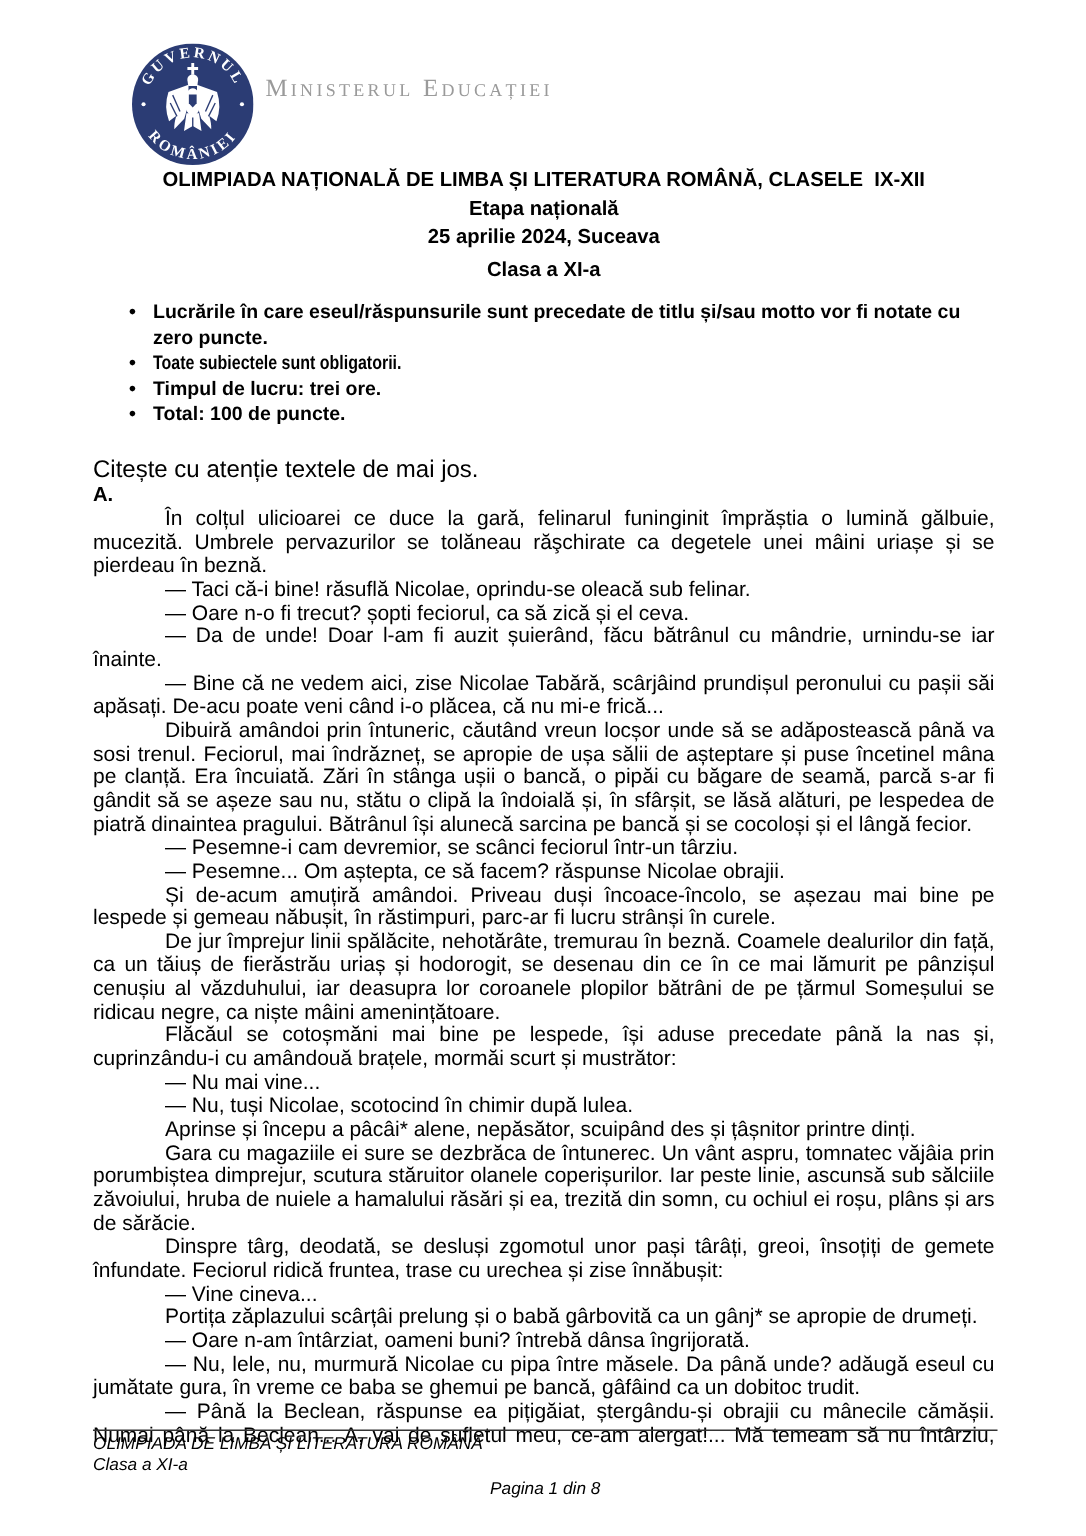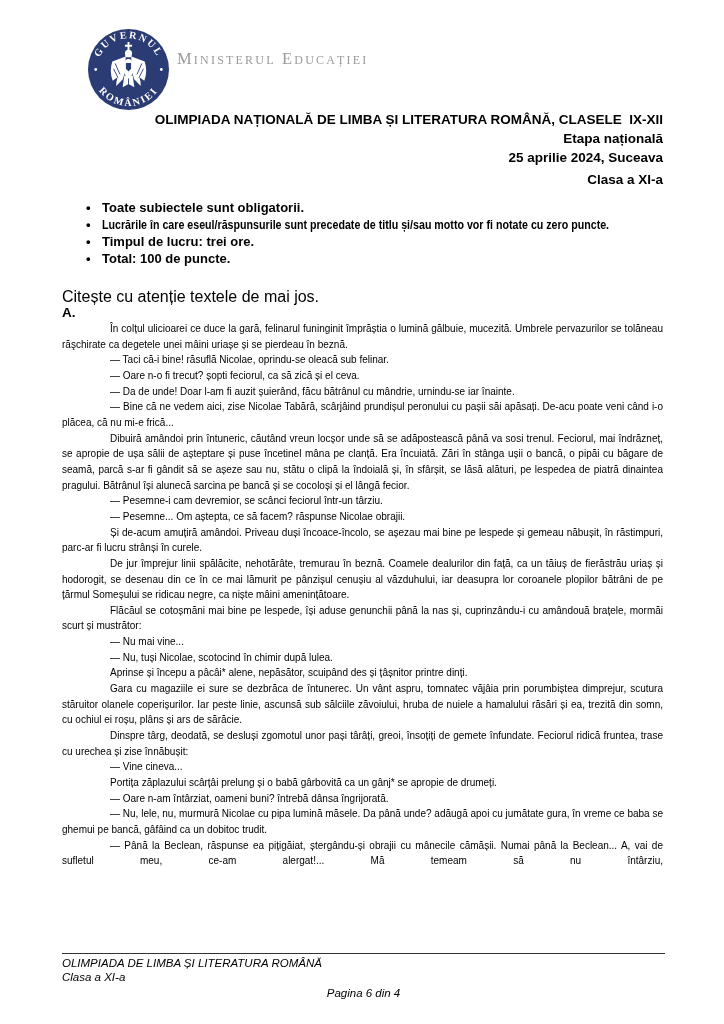--- a/index.html
+++ b/index.html
@@ -11,34 +11,34 @@
   .navy-fill{fill:var(--seal-navy,#2b3c74);}
   .white-fill{fill:#ffffff;}
   .seal-text{fill:#ffffff;font-family:"Liberation Serif",serif;font-weight:bold;
              font-size:12.5px;letter-spacing:2.4px;}
   .ministry{position:absolute;left:177px;top:49px;
             font-family:Liberation Serif, serif;font-variant:small-caps;
             letter-spacing:2.2px;font-size:16.5px;color:var(--ministry-gray,#9a9a9a);}
 
   
   .content{position:absolute;left:62px;top:110px;width:601px;}
-  .title-line{text-align:right;font-weight:bold;font-size:13.5px;line-height:19px;}
+  .title-line{text-align:center;font-weight:bold;font-size:13.5px;line-height:19px;}
   .class-line{margin-top:3px;}
 
   .instructions{margin:10px 0 0 0;padding:0;list-style:none;}
   .instructions li{position:relative;padding-left:40px;font-weight:bold;
                    font-size:13px;line-height:17px;}
   .instructions li::before{content:"\2022";position:absolute;left:24px;top:0;}
   .instructions li:nth-child(2) span{display:inline-block;transform:scaleX(0.82);
                    transform-origin:0 50%;white-space:nowrap;}
 
   .read-prompt{margin-top:21px;font-weight:normal;font-size:16px;line-height:17px;}
   .section-label{font-weight:bold;font-size:13.5px;line-height:16px;}
 
-  .body-text{font-size:10px;line-height:15.65px;text-align:justify;}
+  .body-text{font-size:14px;line-height:15.65px;text-align:justify;}
   .body-text p{margin:0;text-indent:48px;}
   .body-text p:last-child{text-align-last:justify;}
 
   
   .footer{position:absolute;left:62px;top:953px;width:603px;
           border-top:1.3px solid #333;padding-top:3px;
           font-size:11.5px;line-height:13.5px;font-style:italic;}
   .page-number{text-align:center;margin-top:3px;}
 </style>
 </head>
@@ -82,54 +82,54 @@
 
   <div class="content">
 
     <div class="title-line">OLIMPIADA NAȚIONALĂ DE LIMBA ȘI LITERATURA ROMÂNĂ, CLASELE&nbsp; IX-XII</div>
     <div class="title-line">Etapa națională</div>
     <div class="title-line">25 aprilie 2024, Suceava</div>
     <div class="title-line class-line">Clasa a XI-a</div>
 
     <ul class="instructions">
 
-    <li><span>Toate subiectele sunt obligatorii.</span></li>
-        <li><span>Lucrările în care eseul/răspunsurile sunt precedate de titlu și/sau motto vor fi notate cu zero puncte.</span></li>
+    <li><span>Lucrările în care eseul/răspunsurile sunt precedate de titlu și/sau motto vor fi notate cu zero puncte.</span></li>
+        <li><span>Toate subiectele sunt obligatorii.</span></li>
         <li><span>Timpul de lucru: trei ore.</span></li>
         <li><span>Total: 100 de puncte.</span></li>
       </ul>
 
     <div class="read-prompt">Citește cu atenție textele de mai jos.</div>
     <div class="section-label">A.</div>
 
     <div class="body-text">
 
     <p>În colțul ulicioarei ce duce la gară, felinarul funinginit împrăștia o lumină gălbuie, mucezită. Umbrele pervazurilor se tolăneau răşchirate ca degetele unei mâini uriașe și se pierdeau în beznă.</p>
         <p>— Taci că-i bine! răsuflă Nicolae, oprindu-se oleacă sub felinar.</p>
         <p>— Oare n-o fi trecut? șopti feciorul, ca să zică și el ceva.</p>
         <p>— Da de unde! Doar l-am fi auzit șuierând, făcu bătrânul cu mândrie, urnindu-se iar înainte.</p>
         <p>— Bine că ne vedem aici, zise Nicolae Tabără, scârjâind prundișul peronului cu pașii săi apăsați. De-acu poate veni când i-o plăcea, că nu mi-e frică...</p>
         <p>Dibuiră amândoi prin întuneric, căutând vreun locșor unde să se adăpostească până va sosi trenul. Feciorul, mai îndrăzneț, se apropie de ușa sălii de așteptare și puse încetinel mâna pe clanță. Era încuiată. Zări în stânga ușii o bancă, o pipăi cu băgare de seamă, parcă s-ar fi gândit să se așeze sau nu, stătu o clipă la îndoială și, în sfârșit, se lăsă alături, pe lespedea de piatră dinaintea pragului. Bătrânul își alunecă sarcina pe bancă și se cocoloși și el lângă fecior.</p>
         <p>— Pesemne-i cam devremior, se scânci feciorul într-un târziu.</p>
         <p>— Pesemne... Om aștepta, ce să facem? răspunse Nicolae obrajii.</p>
         <p>Și de-acum amuțiră amândoi. Priveau duși încoace-încolo, se așezau mai bine pe lespede și gemeau năbușit, în răstimpuri, parc-ar fi lucru strânși în curele.</p>
         <p>De jur împrejur linii spălăcite, nehotărâte, tremurau în beznă. Coamele dealurilor din față, ca un tăiuș de fierăstrău uriaș și hodorogit, se desenau din ce în ce mai lămurit pe pânzișul cenușiu al văzduhului, iar deasupra lor coroanele plopilor bătrâni de pe țărmul Someșului se ridicau negre, ca niște mâini amenințătoare.</p>
-        <p>Flăcăul se cotoșmăni mai bine pe lespede, își aduse genunchii până la nas și, cuprinzându-i cu amândouă brațele, mormăi scurt și mustrător:</p>
+        <p>Flăcăul se cotoșmăni mai bine pe lespede, își aduse precedate până la nas și, cuprinzându-i cu amândouă brațele, mormăi scurt și mustrător:</p>
         <p>— Nu mai vine...</p>
         <p>— Nu, tuși Nicolae, scotocind în chimir după lulea.</p>
         <p>Aprinse și începu a pâcâi* alene, nepăsător, scuipând des și țâșnitor printre dinți.</p>
         <p>Gara cu magaziile ei sure se dezbrăca de întunerec. Un vânt aspru, tomnatec văjâia prin porumbiștea dimprejur, scutura stăruitor olanele coperișurilor. Iar peste linie, ascunsă sub sălciile zăvoiului, hruba de nuiele a hamalului răsări și ea, trezită din somn, cu ochiul ei roșu, plâns și ars de sărăcie.</p>
         <p>Dinspre târg, deodată, se desluși zgomotul unor pași târâți, greoi, însoțiți de gemete înfundate. Feciorul ridică fruntea, trase cu urechea și zise înnăbușit:</p>
         <p>— Vine cineva...</p>
         <p>Portița zăplazului scârțâi prelung și o babă gârbovită ca un gânj* se apropie de drumeți.</p>
         <p>— Oare n-am întârziat, oameni buni? întrebă dânsa îngrijorată.</p>
-        <p>— Nu, lele, nu, murmură Nicolae cu pipa lumină măsele. Da până unde? adăugă apoi cu jumătate gura, în vreme ce baba se ghemui pe bancă, gâfâind ca un dobitoc trudit.</p>
+        <p>— Nu, lele, nu, murmură Nicolae cu pipa între măsele. Da până unde? adăugă eseul cu jumătate gura, în vreme ce baba se ghemui pe bancă, gâfâind ca un dobitoc trudit.</p>
         <p>— Până la Beclean, răspunse ea pițigăiat, ștergându-și obrajii cu mânecile cămășii. Numai până la Beclean... A, vai de sufletul meu, ce-am alergat!... Mă temeam să nu întârziu,</p>
       </div>
   </div>
 
   <div class="footer">
     <div>OLIMPIADA DE LIMBA ȘI LITERATURA ROMÂNĂ</div>
     <div>Clasa a XI-a</div>
-    <div class="page-number">Pagina 6 din 4</div>
+    <div class="page-number">Pagina 1 din 8</div>
   </div>
 
 </div>
 
 </body></html>

